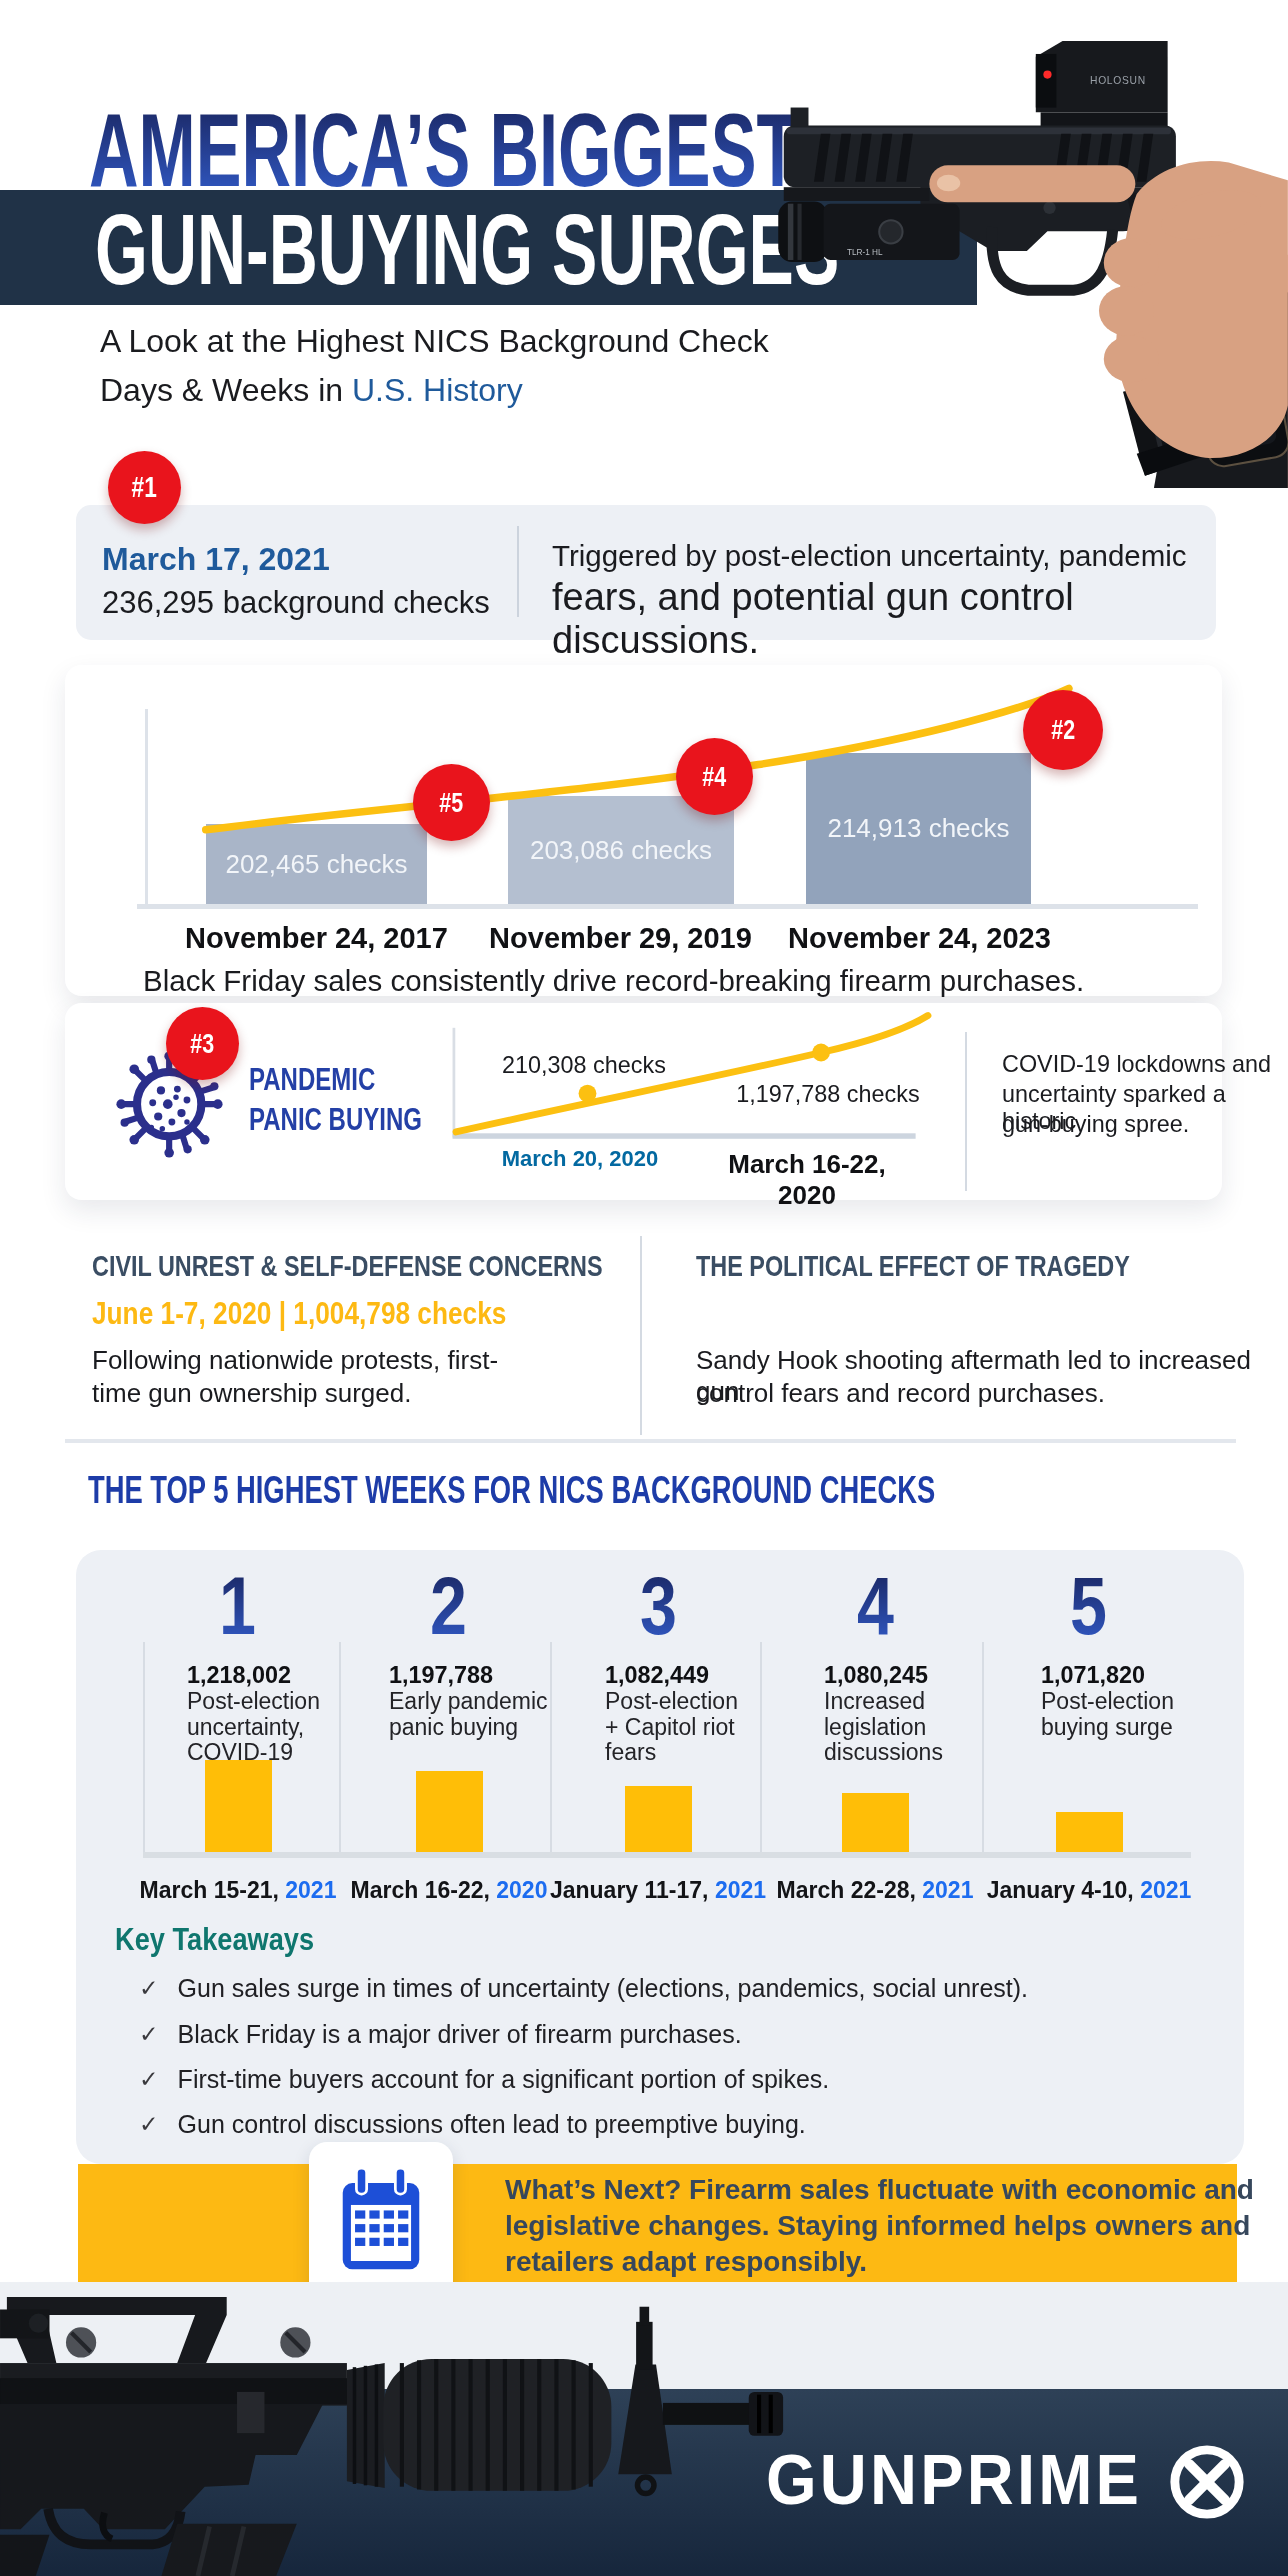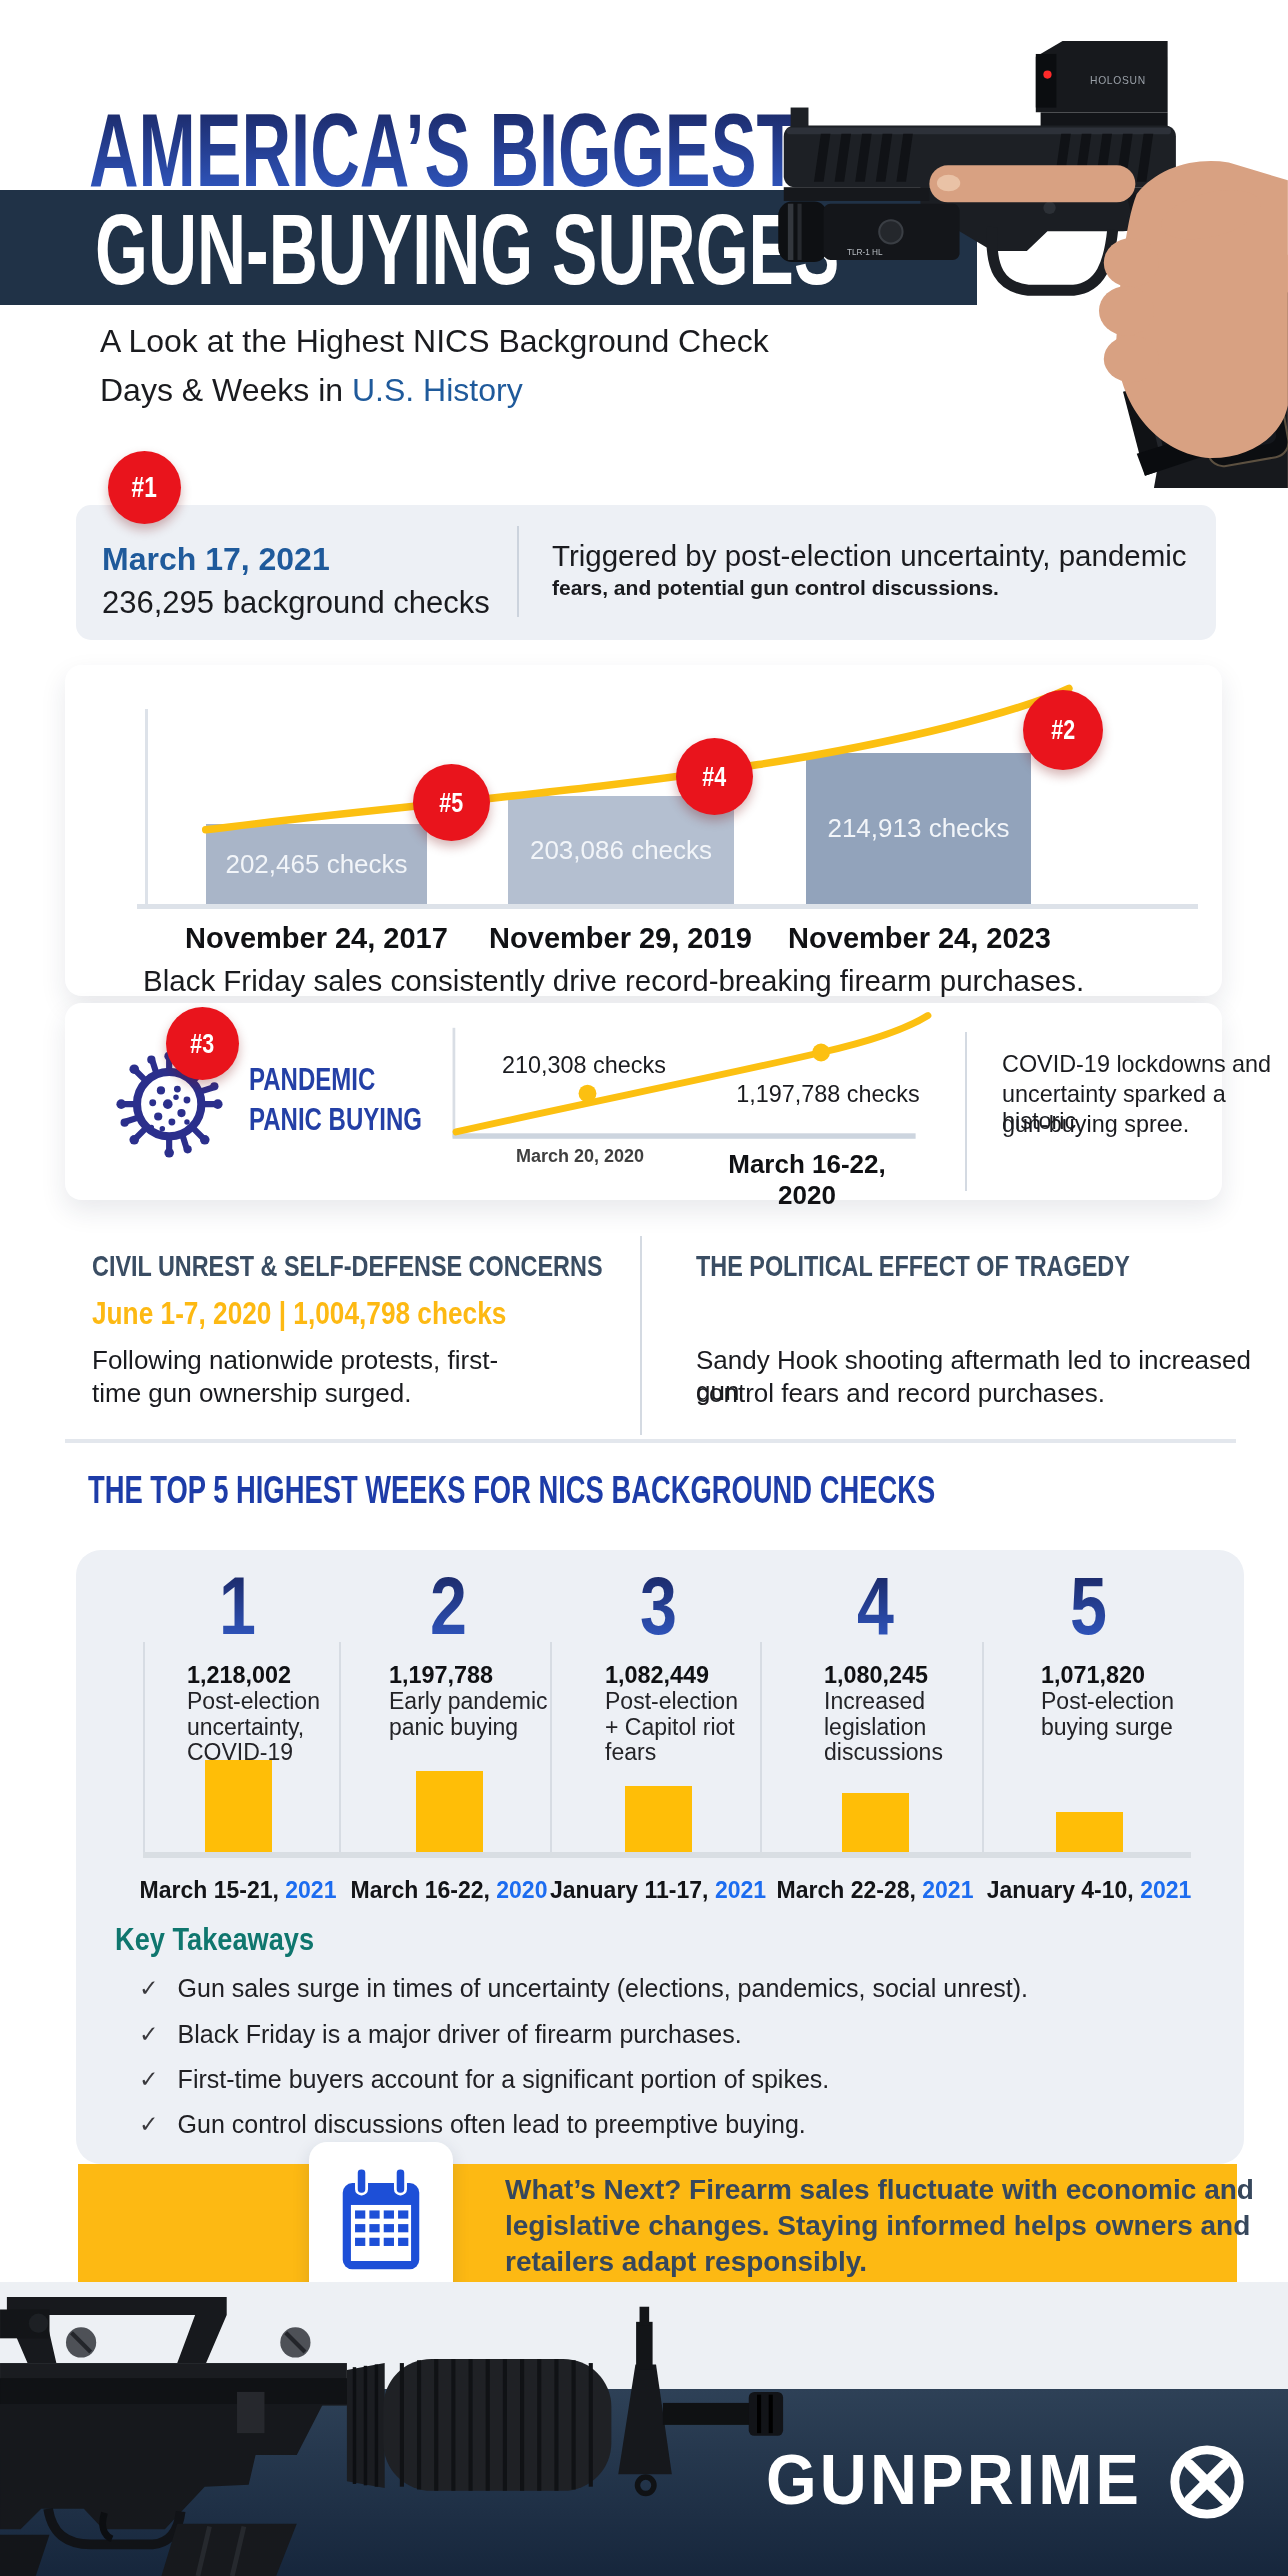--- a/index.html
+++ b/index.html
@@ -128,21 +128,21 @@
   </svg>
 
   <div class="abs card-gray" style="left:76px;top:505px;width:1140px;height:135px;"></div>
   <div class="abs badge" style="left:108px;top:451px;width:73px;height:73px;font-size:29px;">
     <span>#1</span>
   </div>
   <div class="abs" style="left:102px;top:541px;font-size:32px;font-weight:700;color:#1f5a9b;">March 17, 2021</div>
   <div class="abs body-text" style="left:102px;top:585px;font-size:31px;">236,295 background checks</div>
   <div class="abs vline" style="left:517px;top:526px;width:2.1px;height:91px;"></div>
   <div class="abs body-text" style="left:552px;top:539px;font-size:29.5px;">Triggered by post-election uncertainty, pandemic</div>
-  <div class="abs body-text" style="left:552px;top:576px;font-size:21px;font-weight:bold;">fears, and potential gun control discussions.</div>
+  <div class="abs body-text" style="left:552px;top:576px;font-size:38px;">fears, and potential gun control discussions.</div>
 
   <div class="abs card-white" style="left:65px;top:665px;width:1157px;height:331px;"></div>
   <div class="abs" style="left:145px;top:709px;width:3.4px;height:196px;background:#dde2e9;"></div>
   <div class="abs" style="left:137px;top:904px;width:1061px;height:4.8px;background:#dde2e9;"></div>
 
   <div class="abs" style="left:0;top:665px;width:1288px;height:239px;">
     <div class="bf-bar" style="left: 206px; width: 221px; background: rgb(169, 181, 200); height: 80px;">
       <span class="bar-label">202,465 checks</span>
     </div>
     <div class="bf-bar" style="left: 508px; width: 226px; background: rgb(180, 191, 208); height: 108px;">
@@ -234,21 +234,21 @@
   <svg class="abs" style="left:440px;top:1010px;" width="495" height="137" viewBox="0 0 720 200">
     <rect x="17" y="26" width="4" height="160" fill="#d9dee5"></rect>
     <rect x="17" y="180" width="676" height="8" fill="#cdd5df"></rect>
     <path d="M22,178 C190,140 400,98 555,62 C630,45 682,26 711,8" fill="none" stroke="#fcc011" stroke-width="10" stroke-linecap="round"></path>
     <circle cx="214" cy="122" r="13" fill="#fcc011"></circle>
     <circle cx="555" cy="62" r="13" fill="#fcc011"></circle>
   </svg>
 
   <div class="abs body-text" style="left:481px;top:1052px;width:206px;text-align:center;font-size:23.4px;">210,308 checks</div>
   <div class="abs body-text" style="left:725px;top:1081px;width:206px;text-align:center;font-size:23.4px;">1,197,788 checks</div>
-  <div class="abs" style="left:477px;top:1146px;width:206px;text-align:center;font-size:18px;font-weight:700;color:#404040;">March 20, 2020</div>
+  <div class="abs" style="left:477px;top:1146px;width:206px;text-align:center;font-size:22px;font-weight:700;color:#0369a1;">March 20, 2020</div>
   <div class="abs" style="left:697px;top:1149px;width:220px;text-align:center;font-size:26px;font-weight:700;color:#101114;">March 16-22, 2020</div>
 
   <div class="abs vline" style="left:965px;top:1032px;width:2.1px;height:159px;background:#d4dae2;"></div>
   <div class="abs body-text" style="left:1002px;top:1051px;font-size:23.4px;">COVID-19 lockdowns and</div>
   <div class="abs body-text" style="left:1002px;top:1081px;font-size:23.4px;">uncertainty sparked a historic</div>
   <div class="abs body-text" style="left:1002px;top:1111px;font-size:23.4px;">gun-buying spree.</div>
 
   <div class="abs" style="left:92px;top:1249px;font-size:30px;line-height:1.1;color:#3a4d63;">
     <span class="cond" style="transform:scaleX(.78);">CIVIL UNREST &amp; SELF-DEFENSE CONCERNS</span>
   </div>

